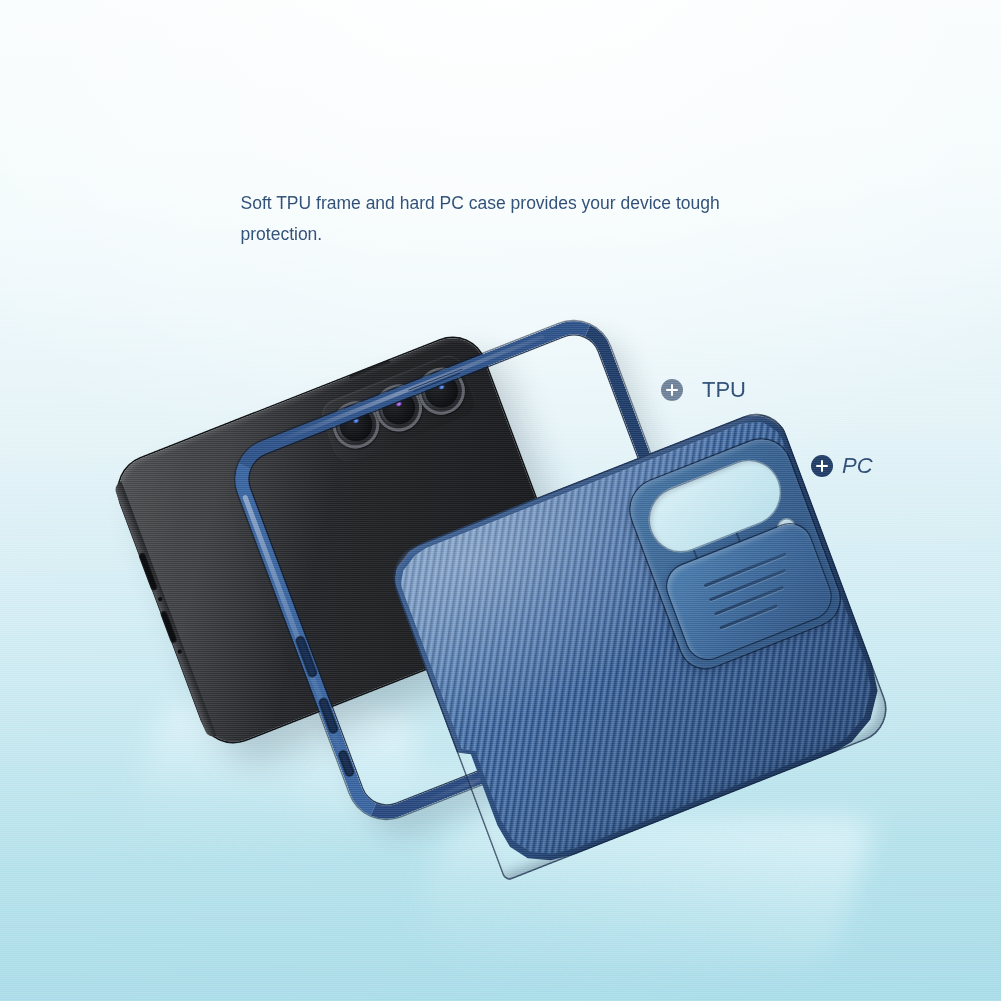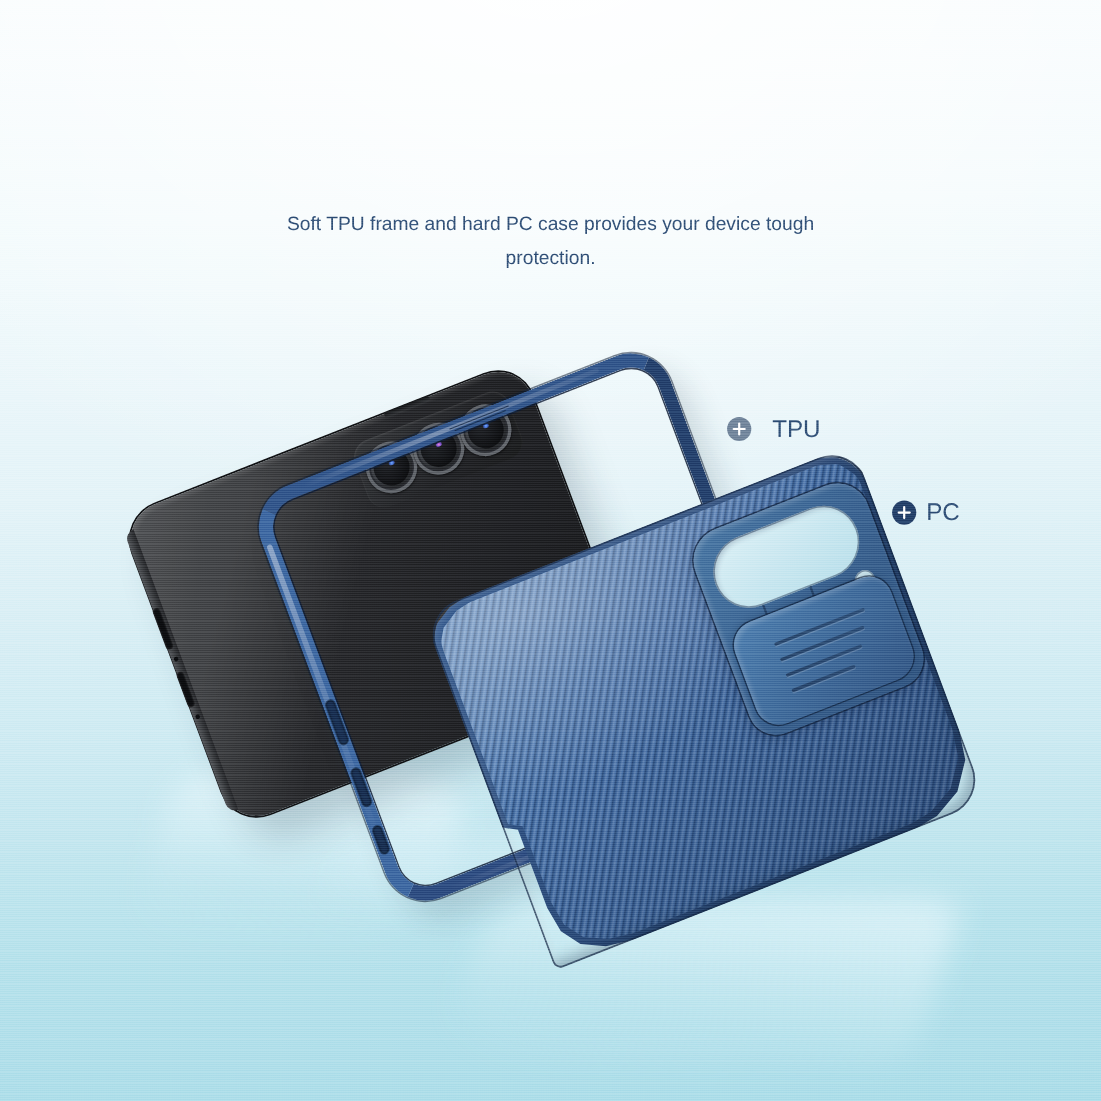--- a/index.html
+++ b/index.html
@@ -40,21 +40,20 @@
     font-weight: bold;
     letter-spacing: .3px;
     color: #1f3a63;
   }
   .subline {
     position: absolute;
     left: 50%;
     transform: translateX(-50%);
     top: 188px;
     width: 520px;
-    text-align: center;
     font-size: 17.5px;
     line-height: 31px;
     color: #2b4a72;
   }
 
   
   .reflect {
     position: absolute;
     pointer-events: none;
     filter: blur(13px);
@@ -390,21 +389,21 @@
   .callout {
     position: absolute;
     display: flex;
     align-items: center;
     gap: 9px;
     font-size: 22px;
     color: #2b4a72;
     white-space: nowrap;
   }
   #callout-tpu { left: 661px; top: 377px; gap: 19px; }
-  #callout-pc  { left: 811px; top: 453px; }
+  #callout-pc  { left: 811px; top: 453px; font-style: italic; }
   .plus {
     position: relative;
     width: 22px; height: 22px;
     border-radius: 50%;
     flex: 0 0 auto;
   }
   .plus::before, .plus::after {
     content: "";
     position: absolute;
     background: #ffffff;

